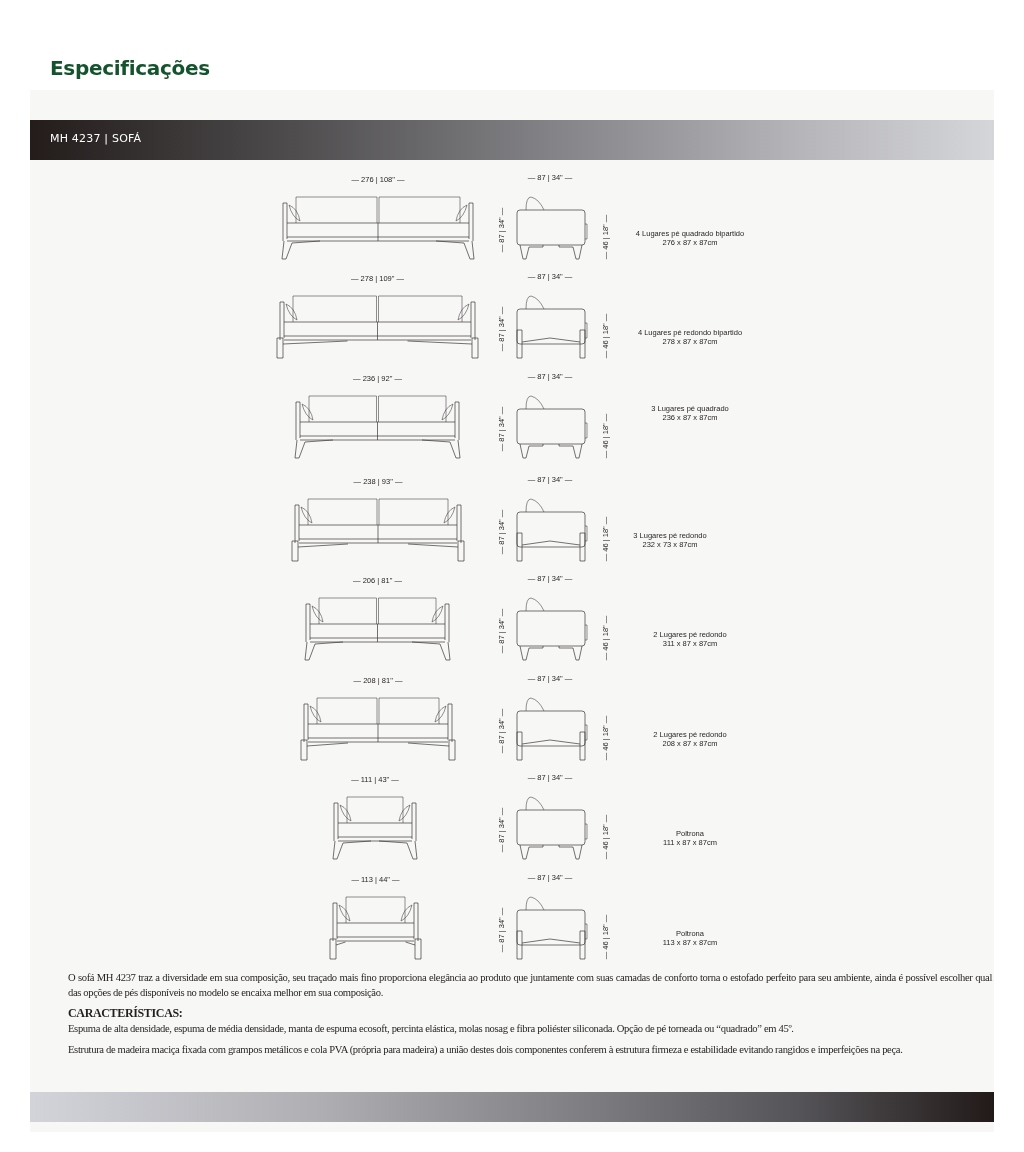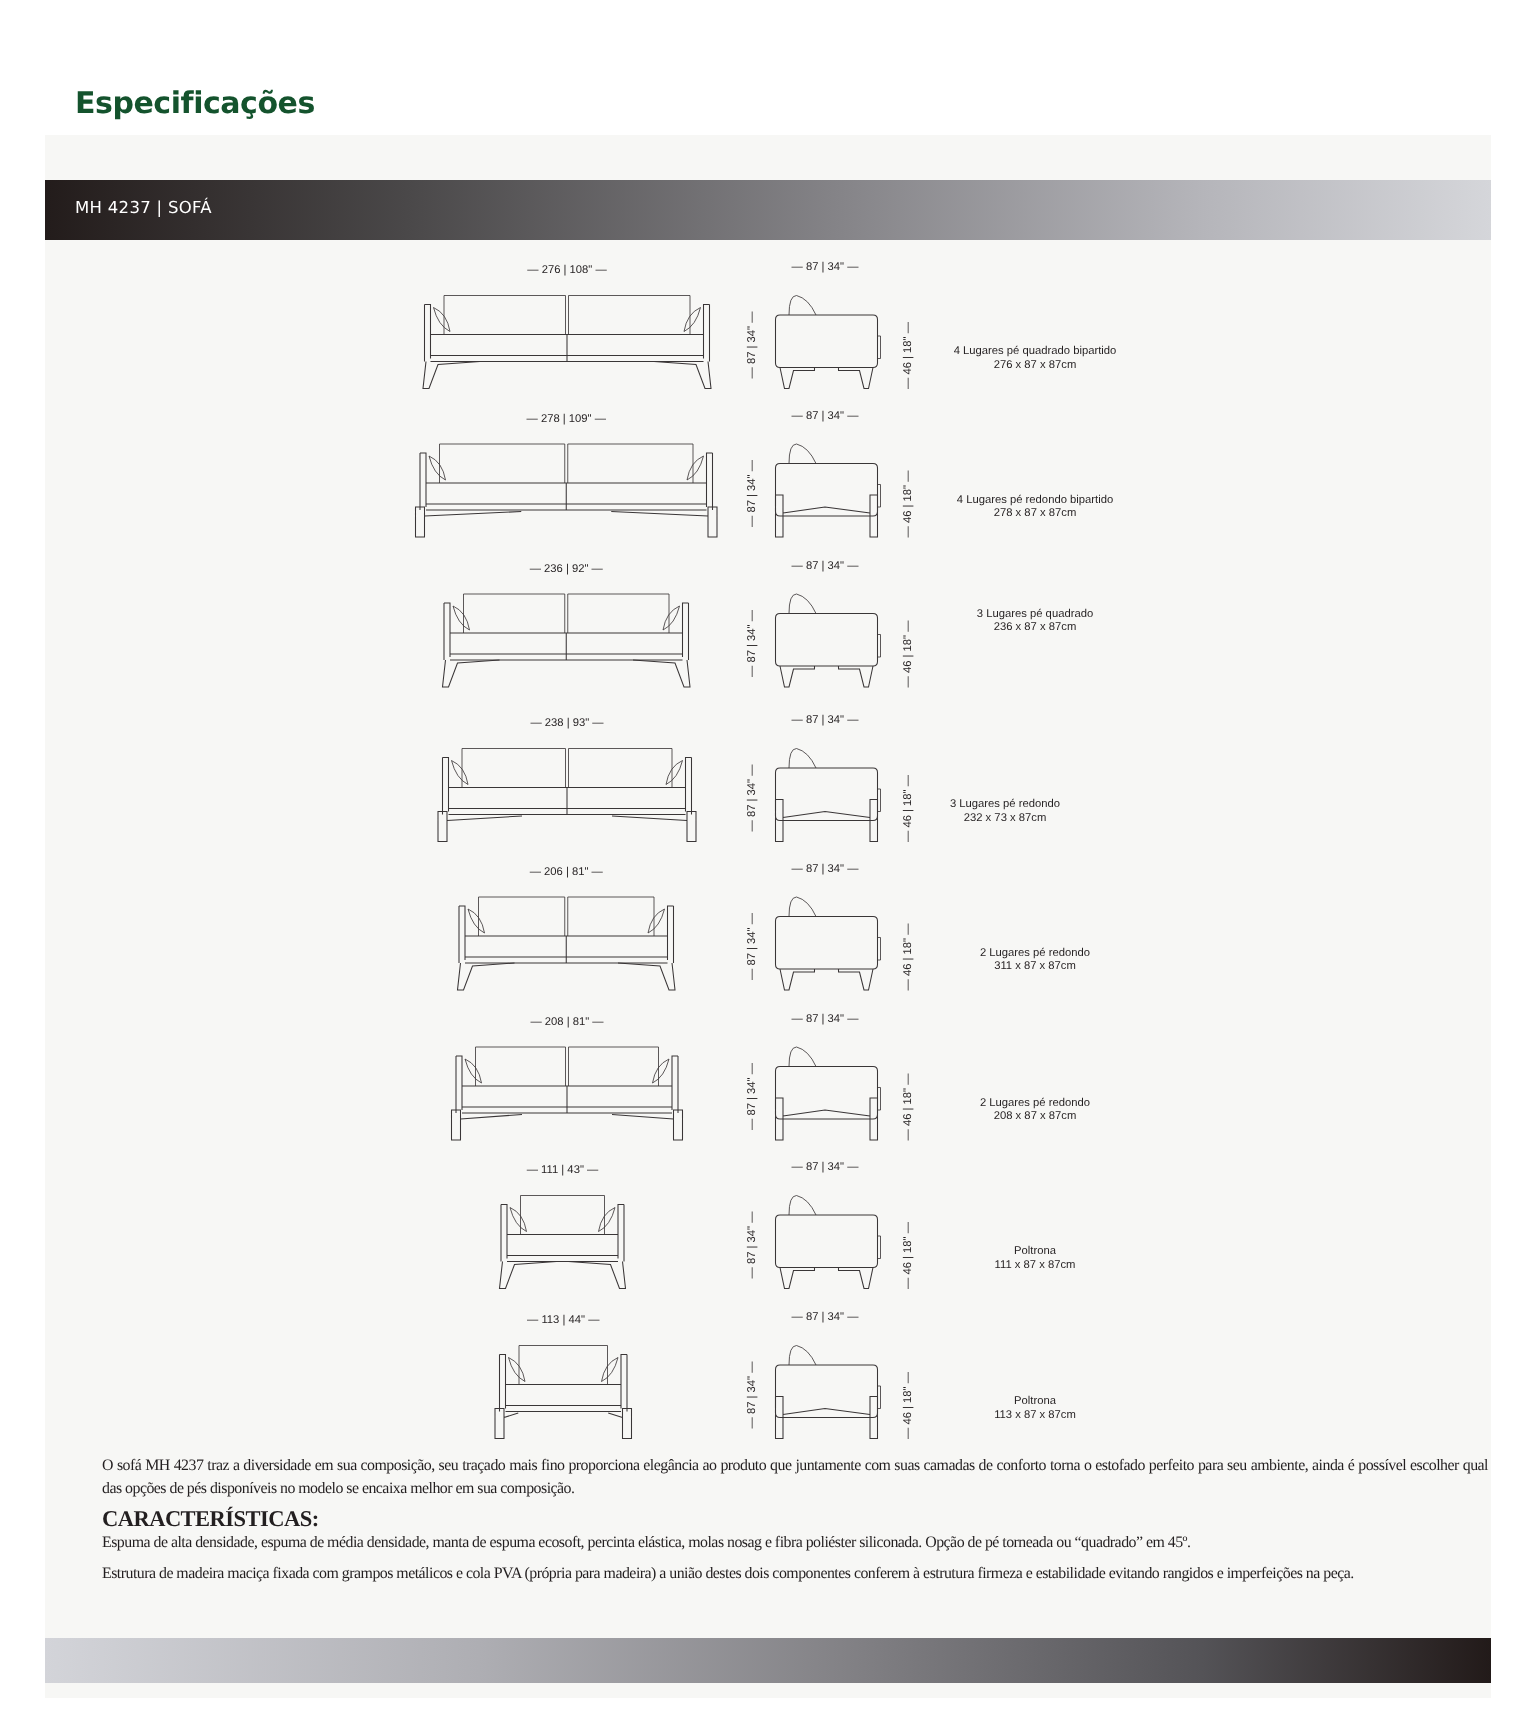--- a/index.html
+++ b/index.html
@@ -9,21 +9,21 @@
   .header-bar{position:absolute;left:30px;top:120px;width:964px;height:40px;background:linear-gradient(to right,#231c1b 0%,#4a4849 25%,#858488 55%,#b5b5ba 80%,#d5d6da 100%);}
   .header-title{position:absolute;left:20px;top:12px;font-family:"DejaVu Sans",sans-serif;font-size:11px;color:#ffffff;letter-spacing:0.2px;}
   .footer-bar{position:absolute;left:30px;top:1092px;width:964px;height:30px;background:linear-gradient(to right,#d3d4d9 0%,#aeaeb3 30%,#838286 55%,#545357 80%,#221a19 100%);}
   .drawings{position:absolute;left:0;top:0;width:1024px;height:970px;}
   .dim{position:absolute;font-size:7.5px;color:#231f20;white-space:nowrap;transform:translateX(-50%);}
   .vdim{position:absolute;font-size:7.5px;color:#231f20;white-space:nowrap;transform:translate(-50%,-50%) rotate(-90deg);}
   .caption{position:absolute;font-size:7.5px;line-height:9px;color:#231f20;text-align:center;transform:translateX(-50%);white-space:nowrap;}
   svg.draw{position:absolute;left:0;top:0;overflow:visible;}
   .text-block{position:absolute;left:50px;top:970px;width:924px;font-family:Liberation Serif, serif;font-size:10.6px;line-height:15px;color:#231f20;letter-spacing:-0.35px;margin-left:18px;}
   .text-block p{margin:0 0 6px 0;text-align:justify;}
-  .text-block h3{margin:0;font-size:15px;font-weight:bold;}
+  .text-block h3{margin:0;font-size:12px;font-weight:bold;}
 </style>
 </head>
 <body>
 
 <div class="page-title">Especificações</div>
 
 <div class="panel"></div>
 
 <div class="header-bar">
   <div class="header-title">MH 4237 | SOFÁ</div>

